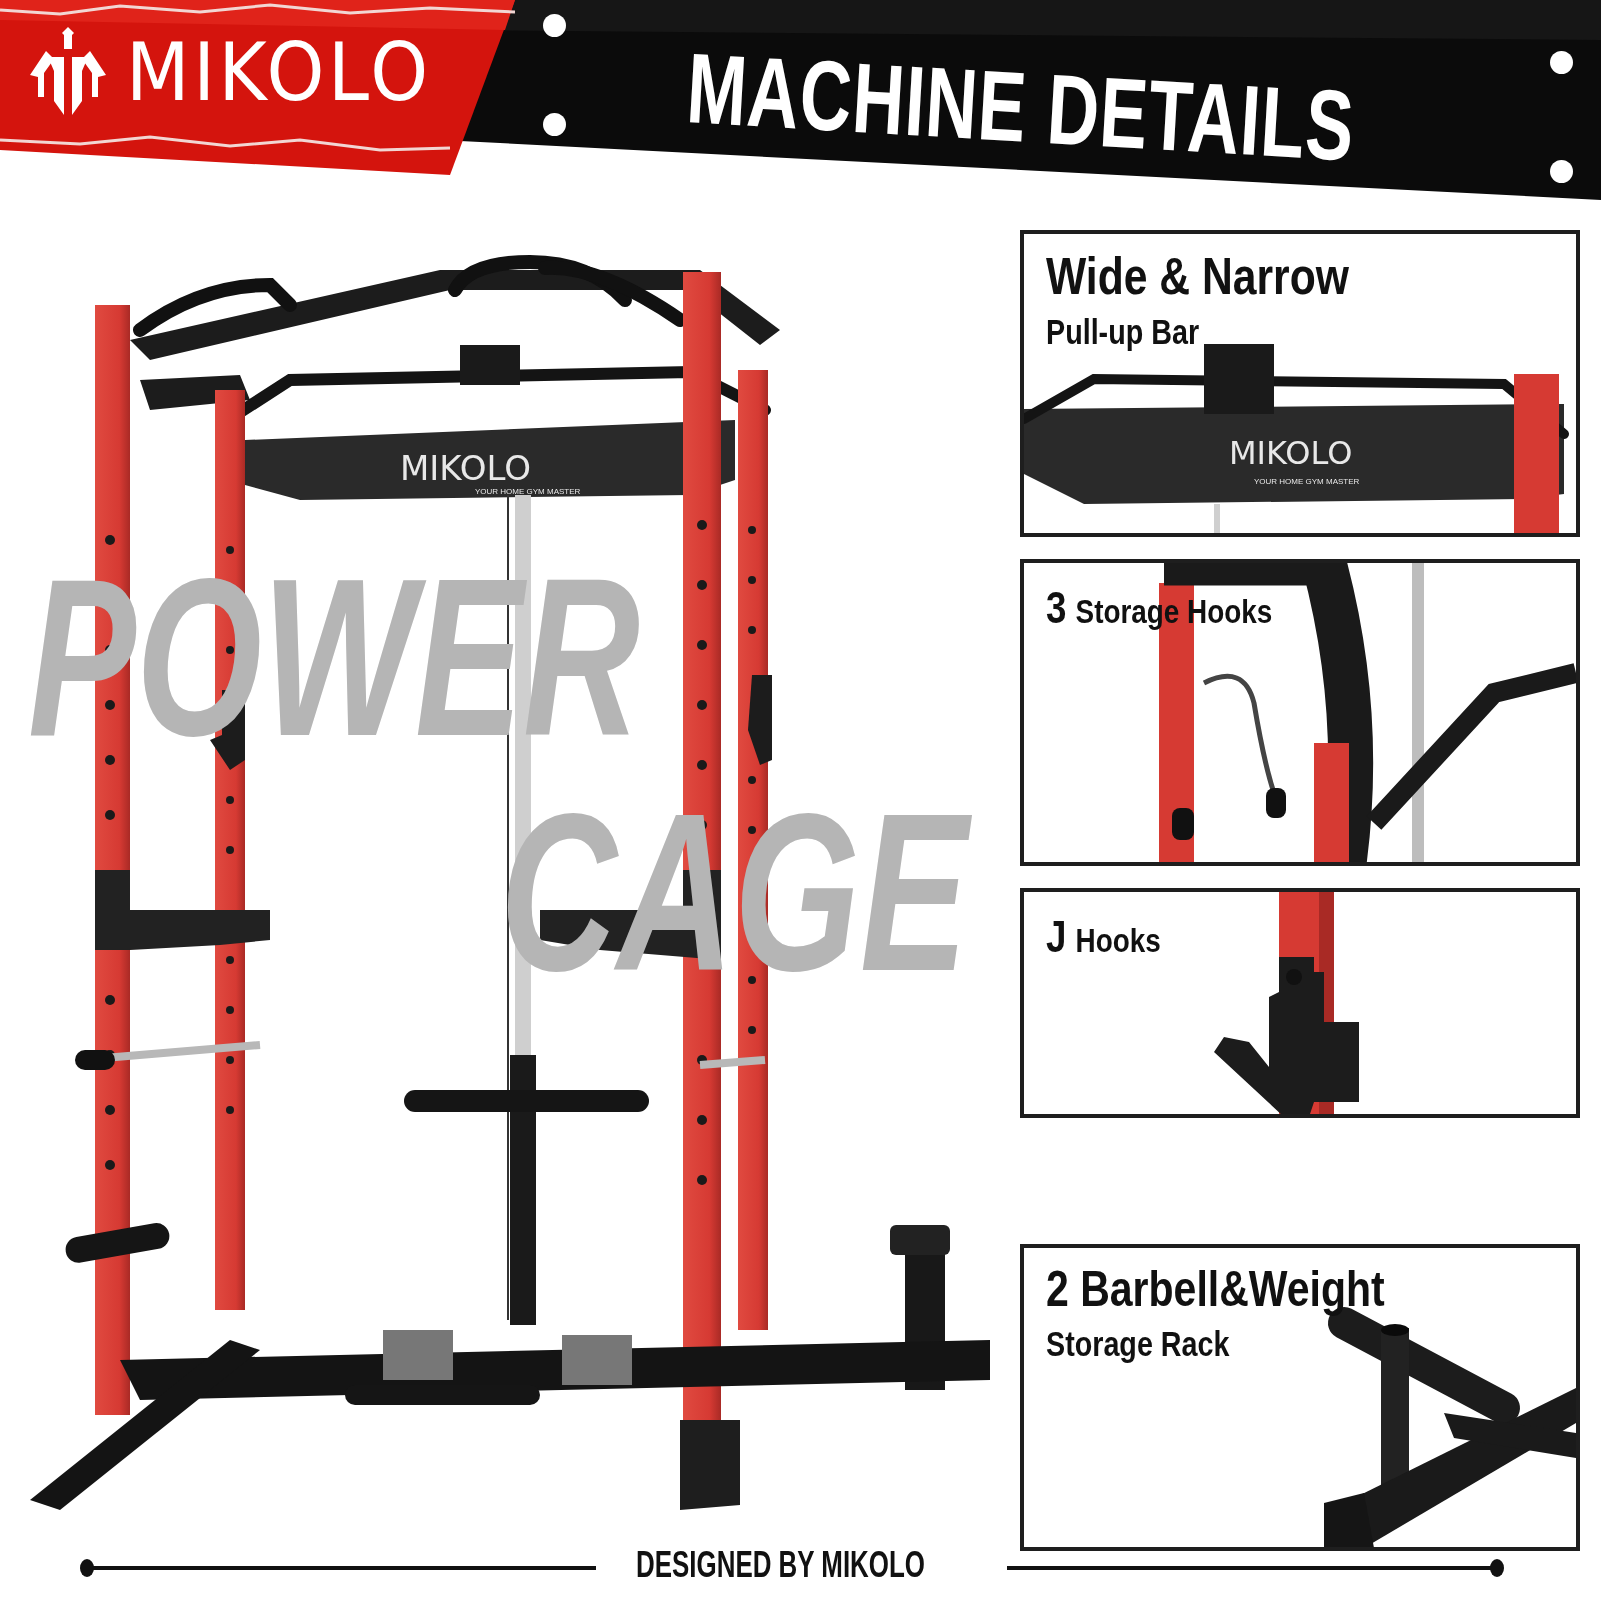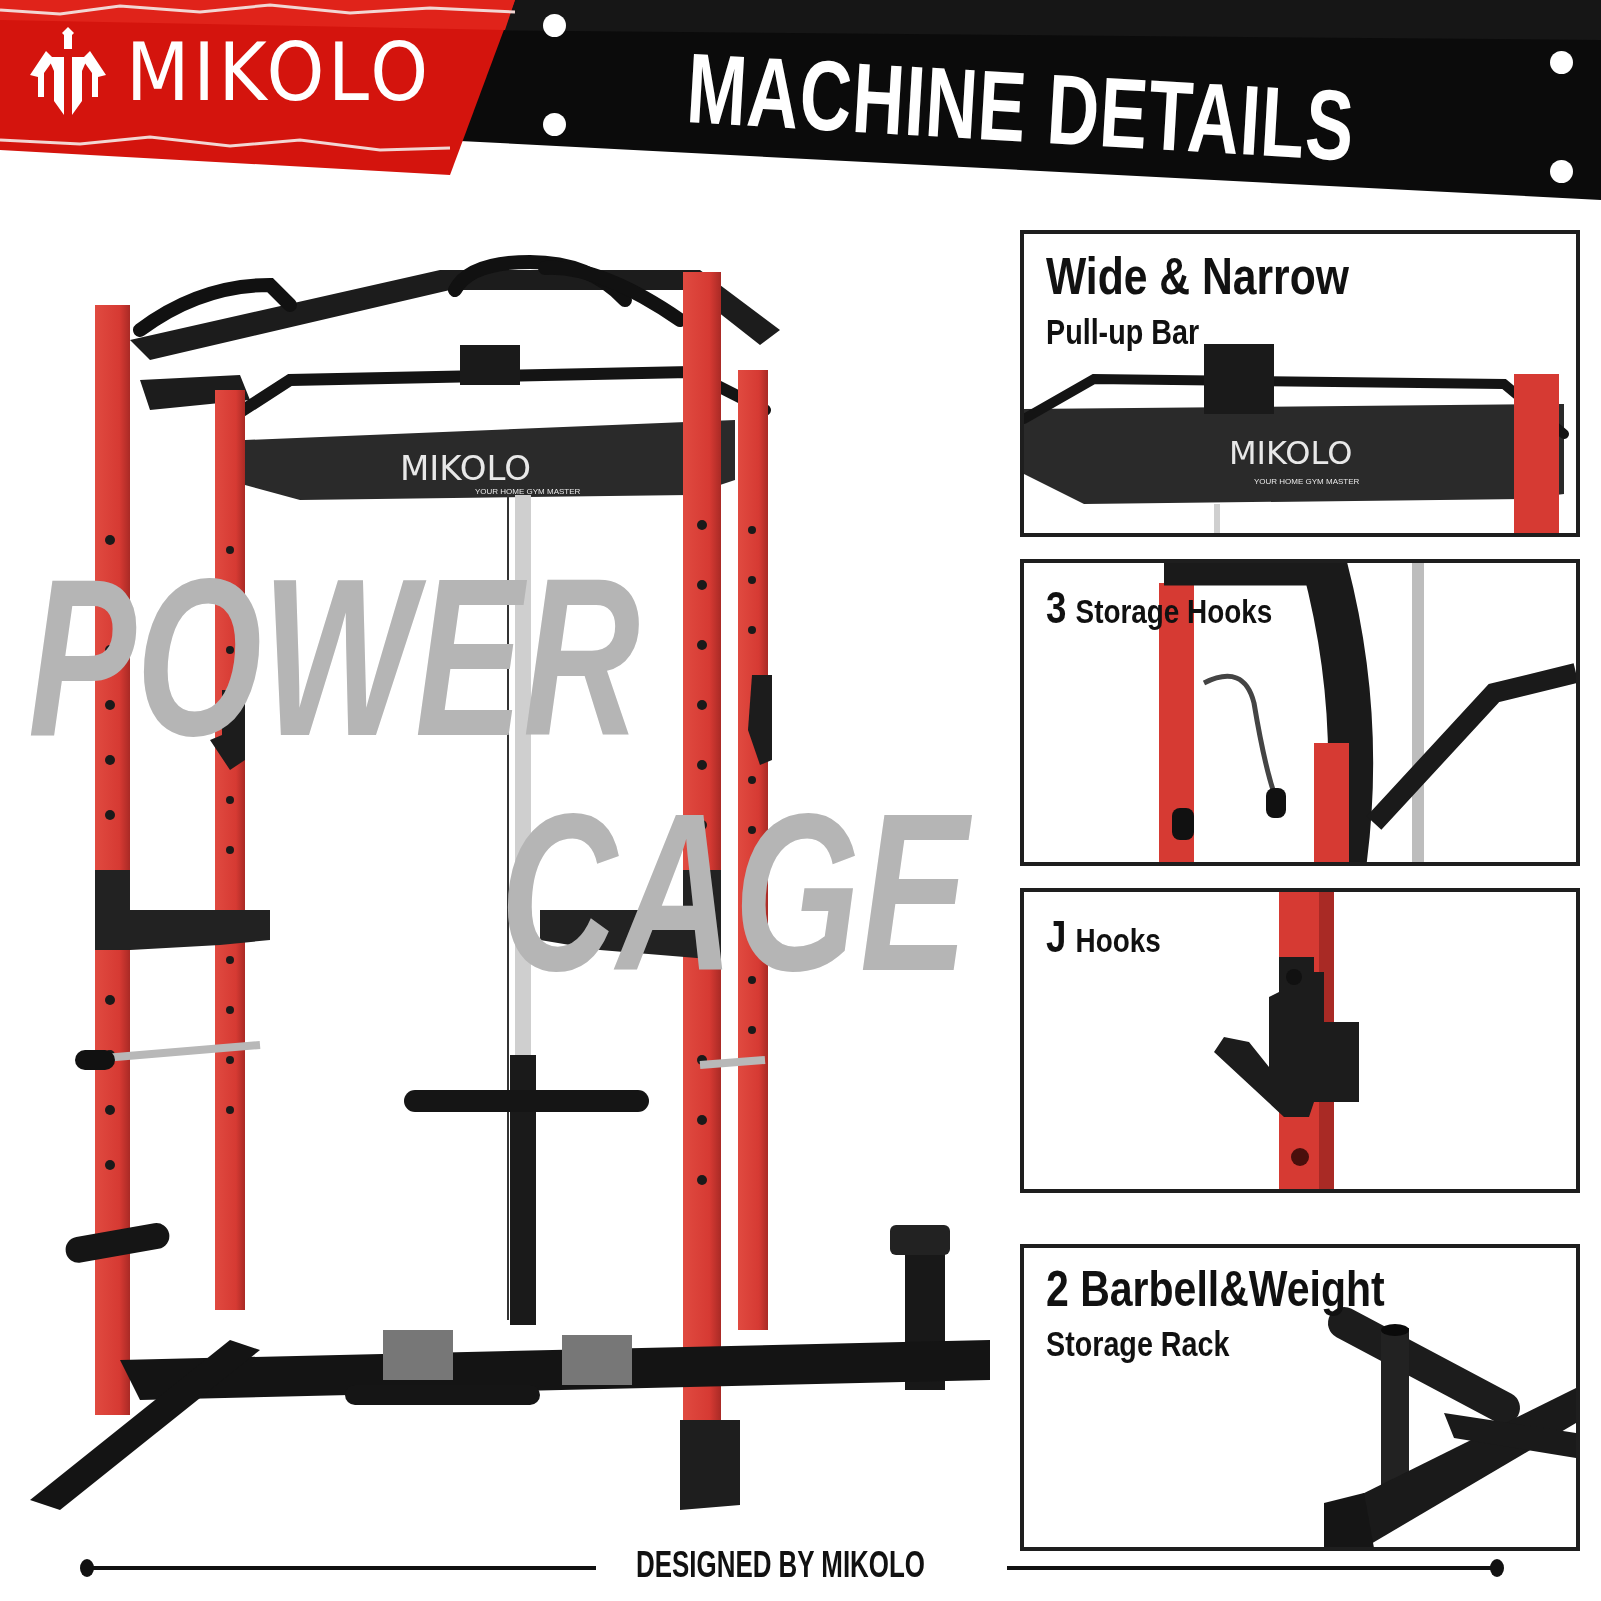--- a/index.html
+++ b/index.html
@@ -205,21 +205,21 @@
     <path d="M180,120 Q220,100 230,140 Q240,200 250,230" stroke="#444" stroke-width="5" fill="none"></path>
     <rect x="148" y="245" width="22" height="32" rx="8" fill="#111"></rect>
     <rect x="242" y="225" width="20" height="30" rx="8" fill="#111"></rect>
   </svg>
   <div class="p-title" style="top:22px;font-size:40px;">
     <span class="num">3</span>
     <span style="font-size:34px;">Storage Hooks</span>
   </div>
 </div>
 
-<div class="panel" style="top:888px;height:305px;">
+<div class="panel" style="top:888px;height:230px;">
   <svg class="art" width="552" height="299" viewBox="0 0 552 299">
     <rect x="255" y="0" width="55" height="310" fill="#d63a33"></rect>
     <rect x="295" y="0" width="15" height="310" fill="#a92a25"></rect>
     <polygon points="255,65 290,65 290,80 300,80 300,130 335,130 335,210 290,210 285,225 260,225 190,160 200,145 225,150 245,175 245,105 255,100" fill="#1c1c1c"></polygon>
     <circle cx="270" cy="85" r="8" fill="#111"></circle>
     <circle cx="276" cy="265" r="9" fill="#4a0f0c"></circle>
   </svg>
   <div class="p-title" style="top:22px;font-size:40px;">
     <span class="num">J</span>
     <span style="font-size:34px;">Hooks</span>

